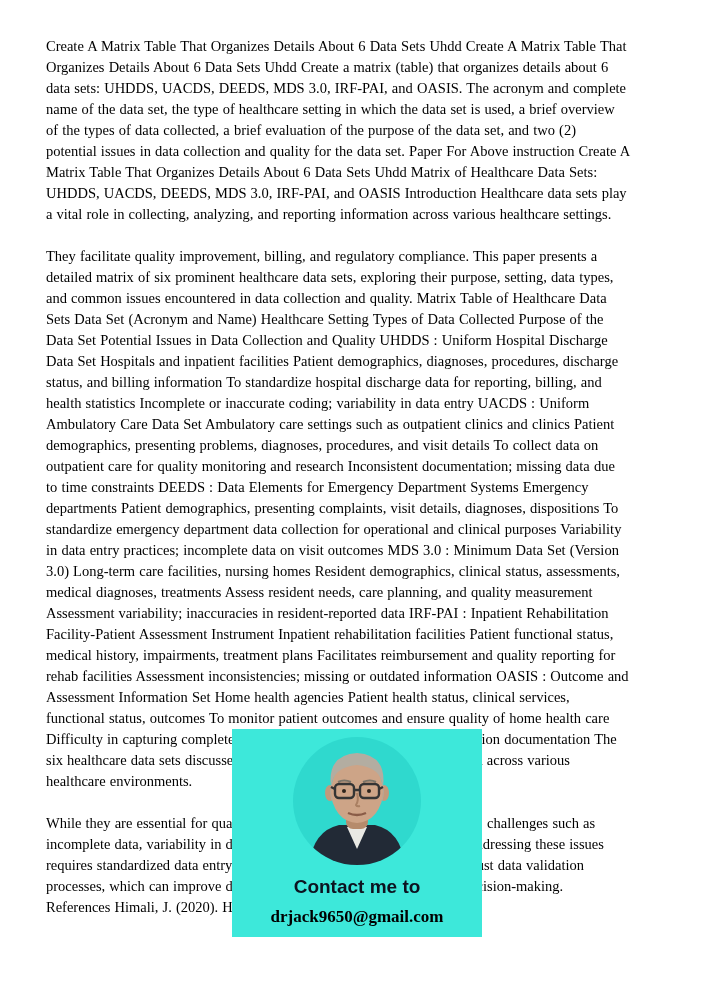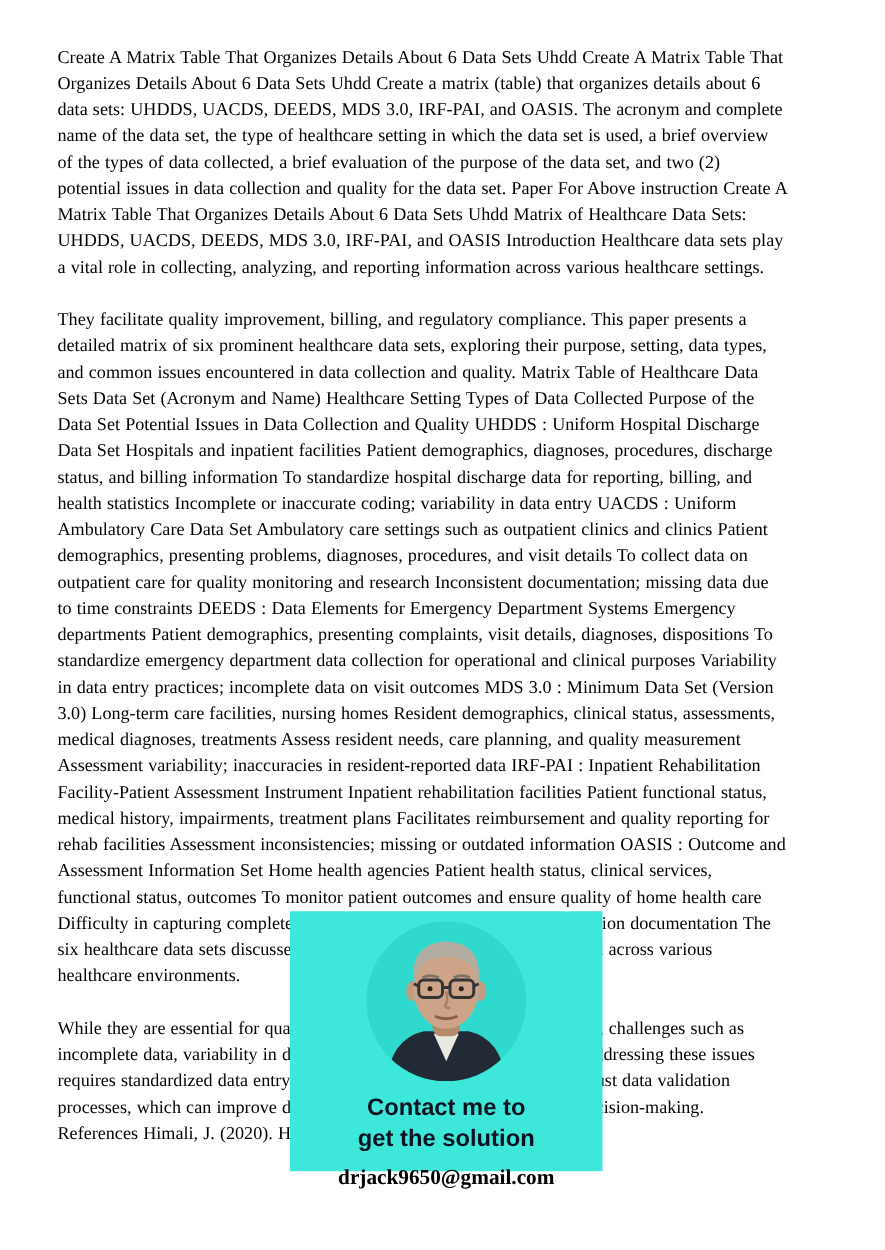--- a/index.html
+++ b/index.html
@@ -100,16 +100,15 @@
       <circle cx="51" cy="54" r="2" fill="#2c241c"></circle>
       <circle cx="76" cy="54" r="2" fill="#2c241c"></circle>
 
       <path d="M64 56 Q66 64 63 68 Q64 70 67 69" stroke="#a97f62" stroke-width="2" fill="none"></path>
 
       <path d="M55 76 Q64 80 73 76" stroke="#8a5c47" stroke-width="2.4" fill="none"></path>
     </svg>
   </div>
   <div class="contact-lines">
     <div>Contact me to</div>
-    <div>get the solution</div>
   </div>
   <div class="contact-email">drjack9650@gmail.com</div>
 </div>
 
 </body></html>

